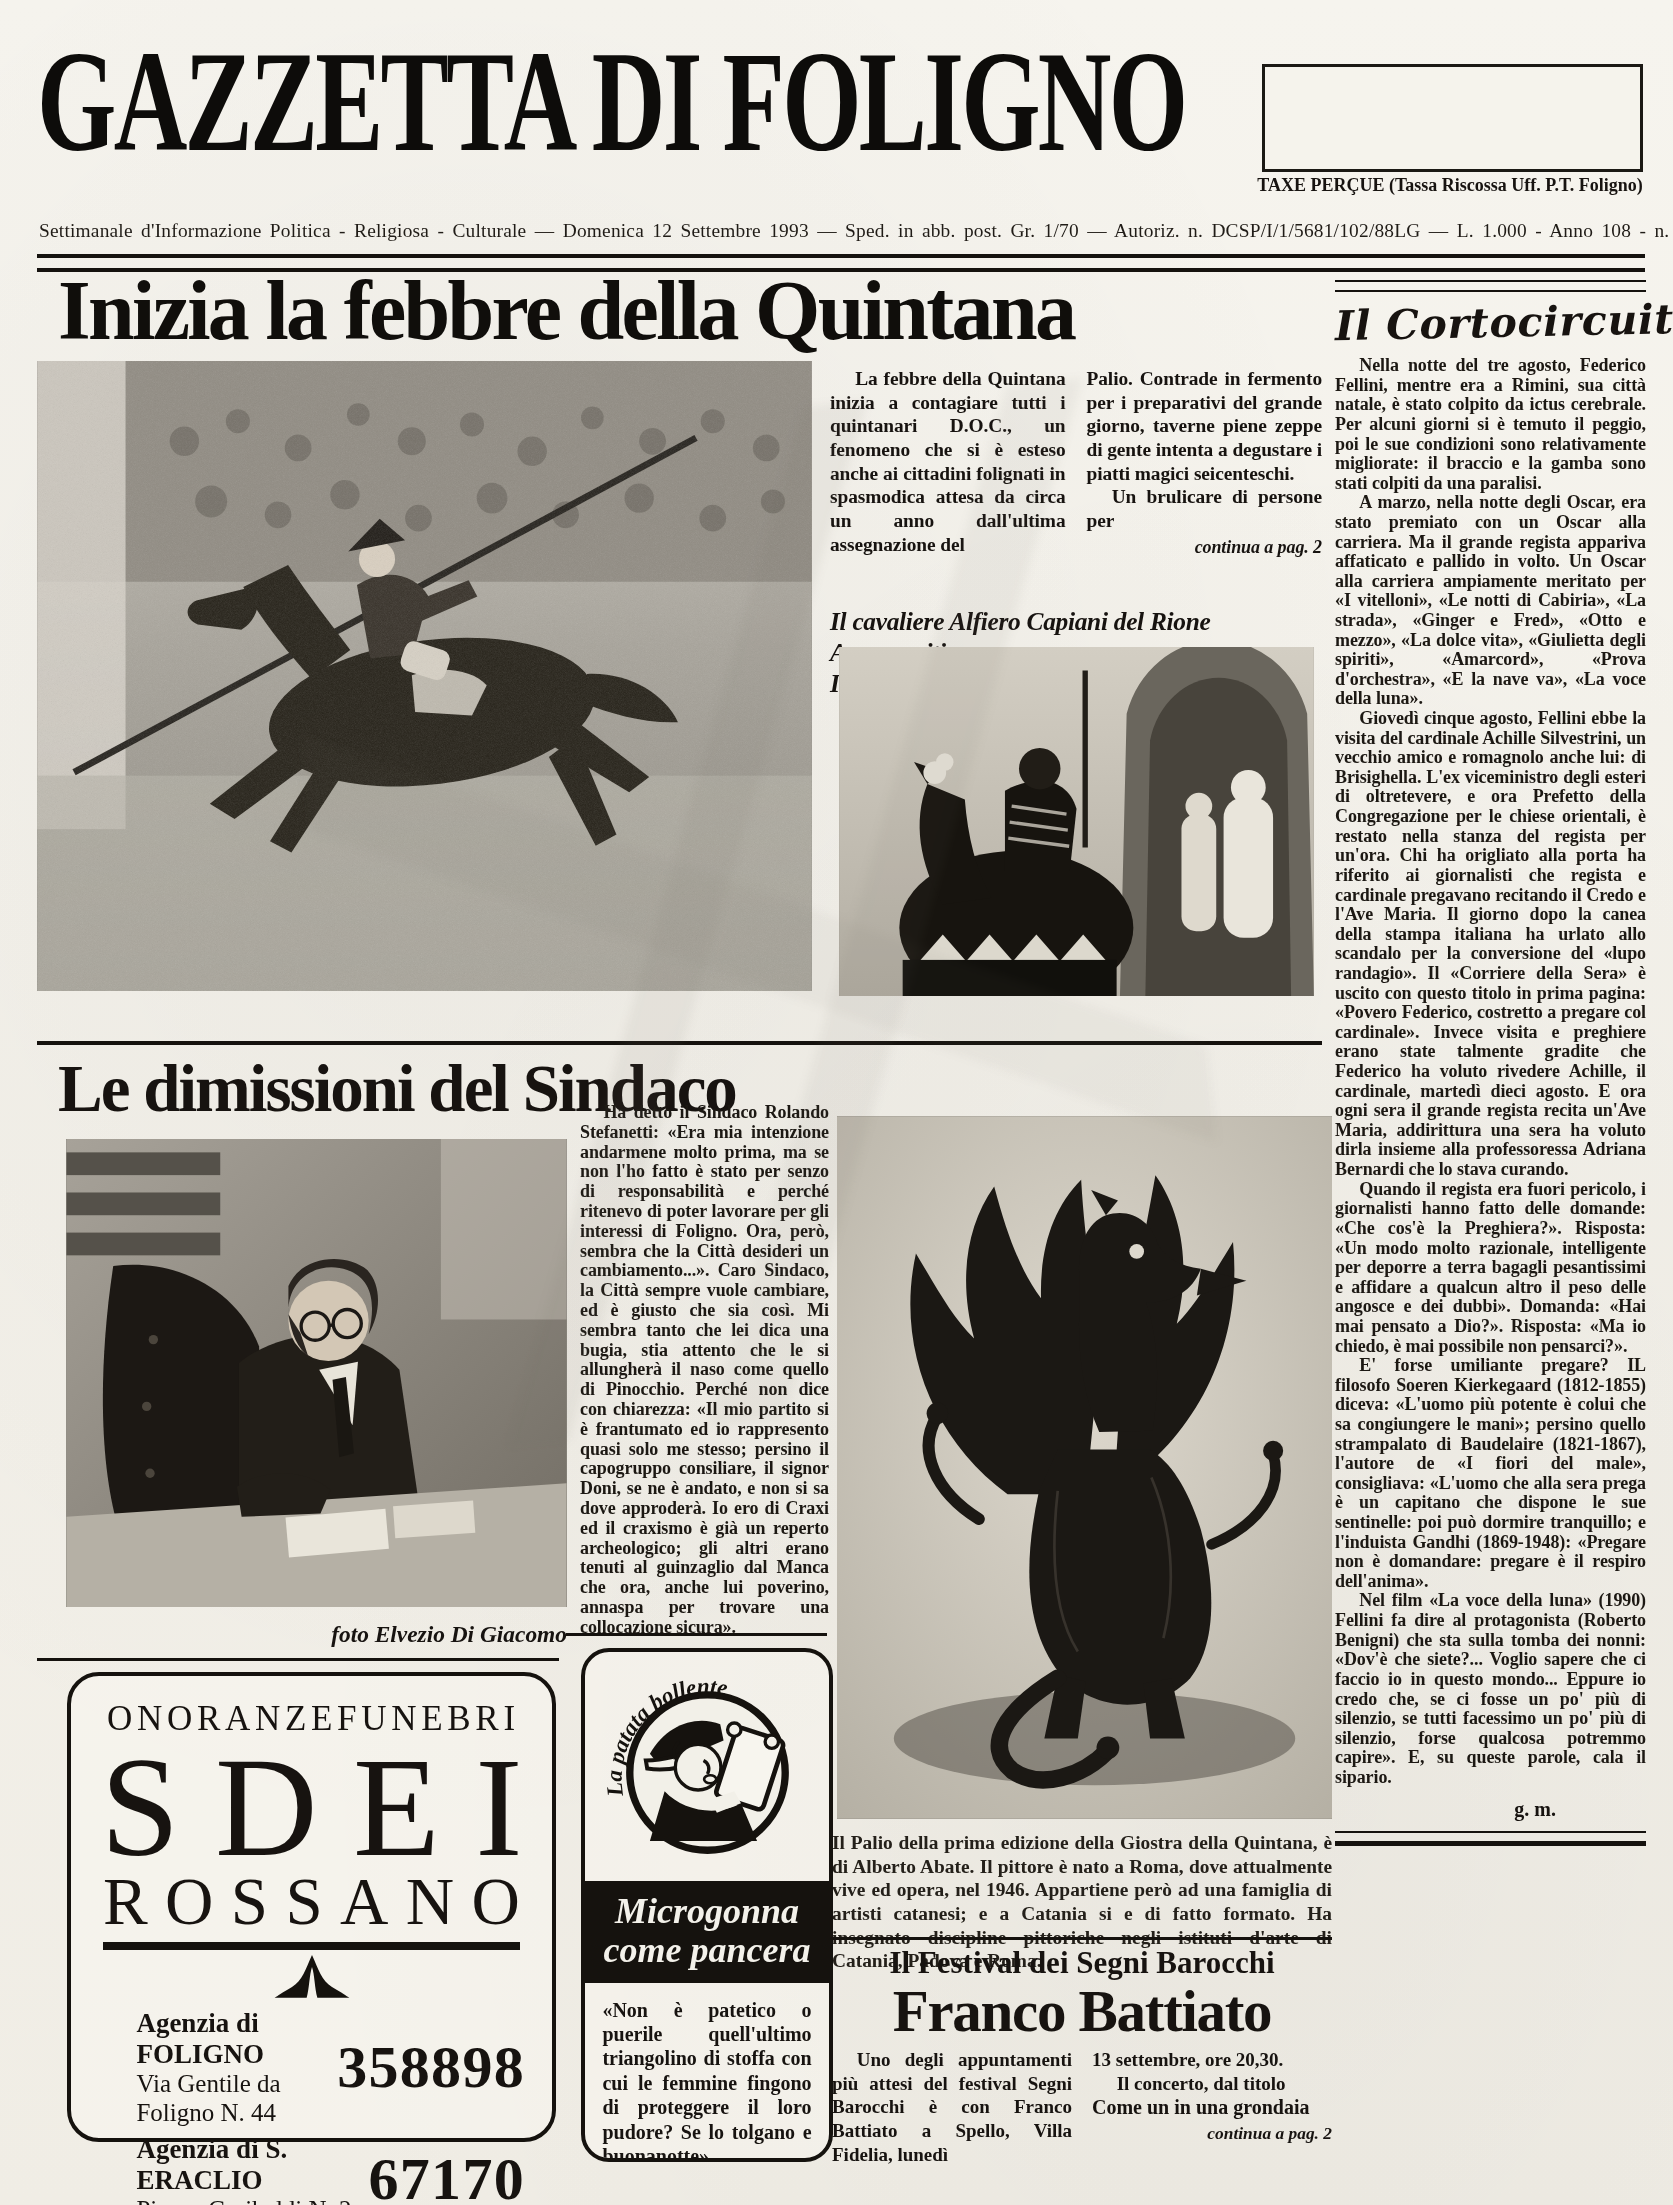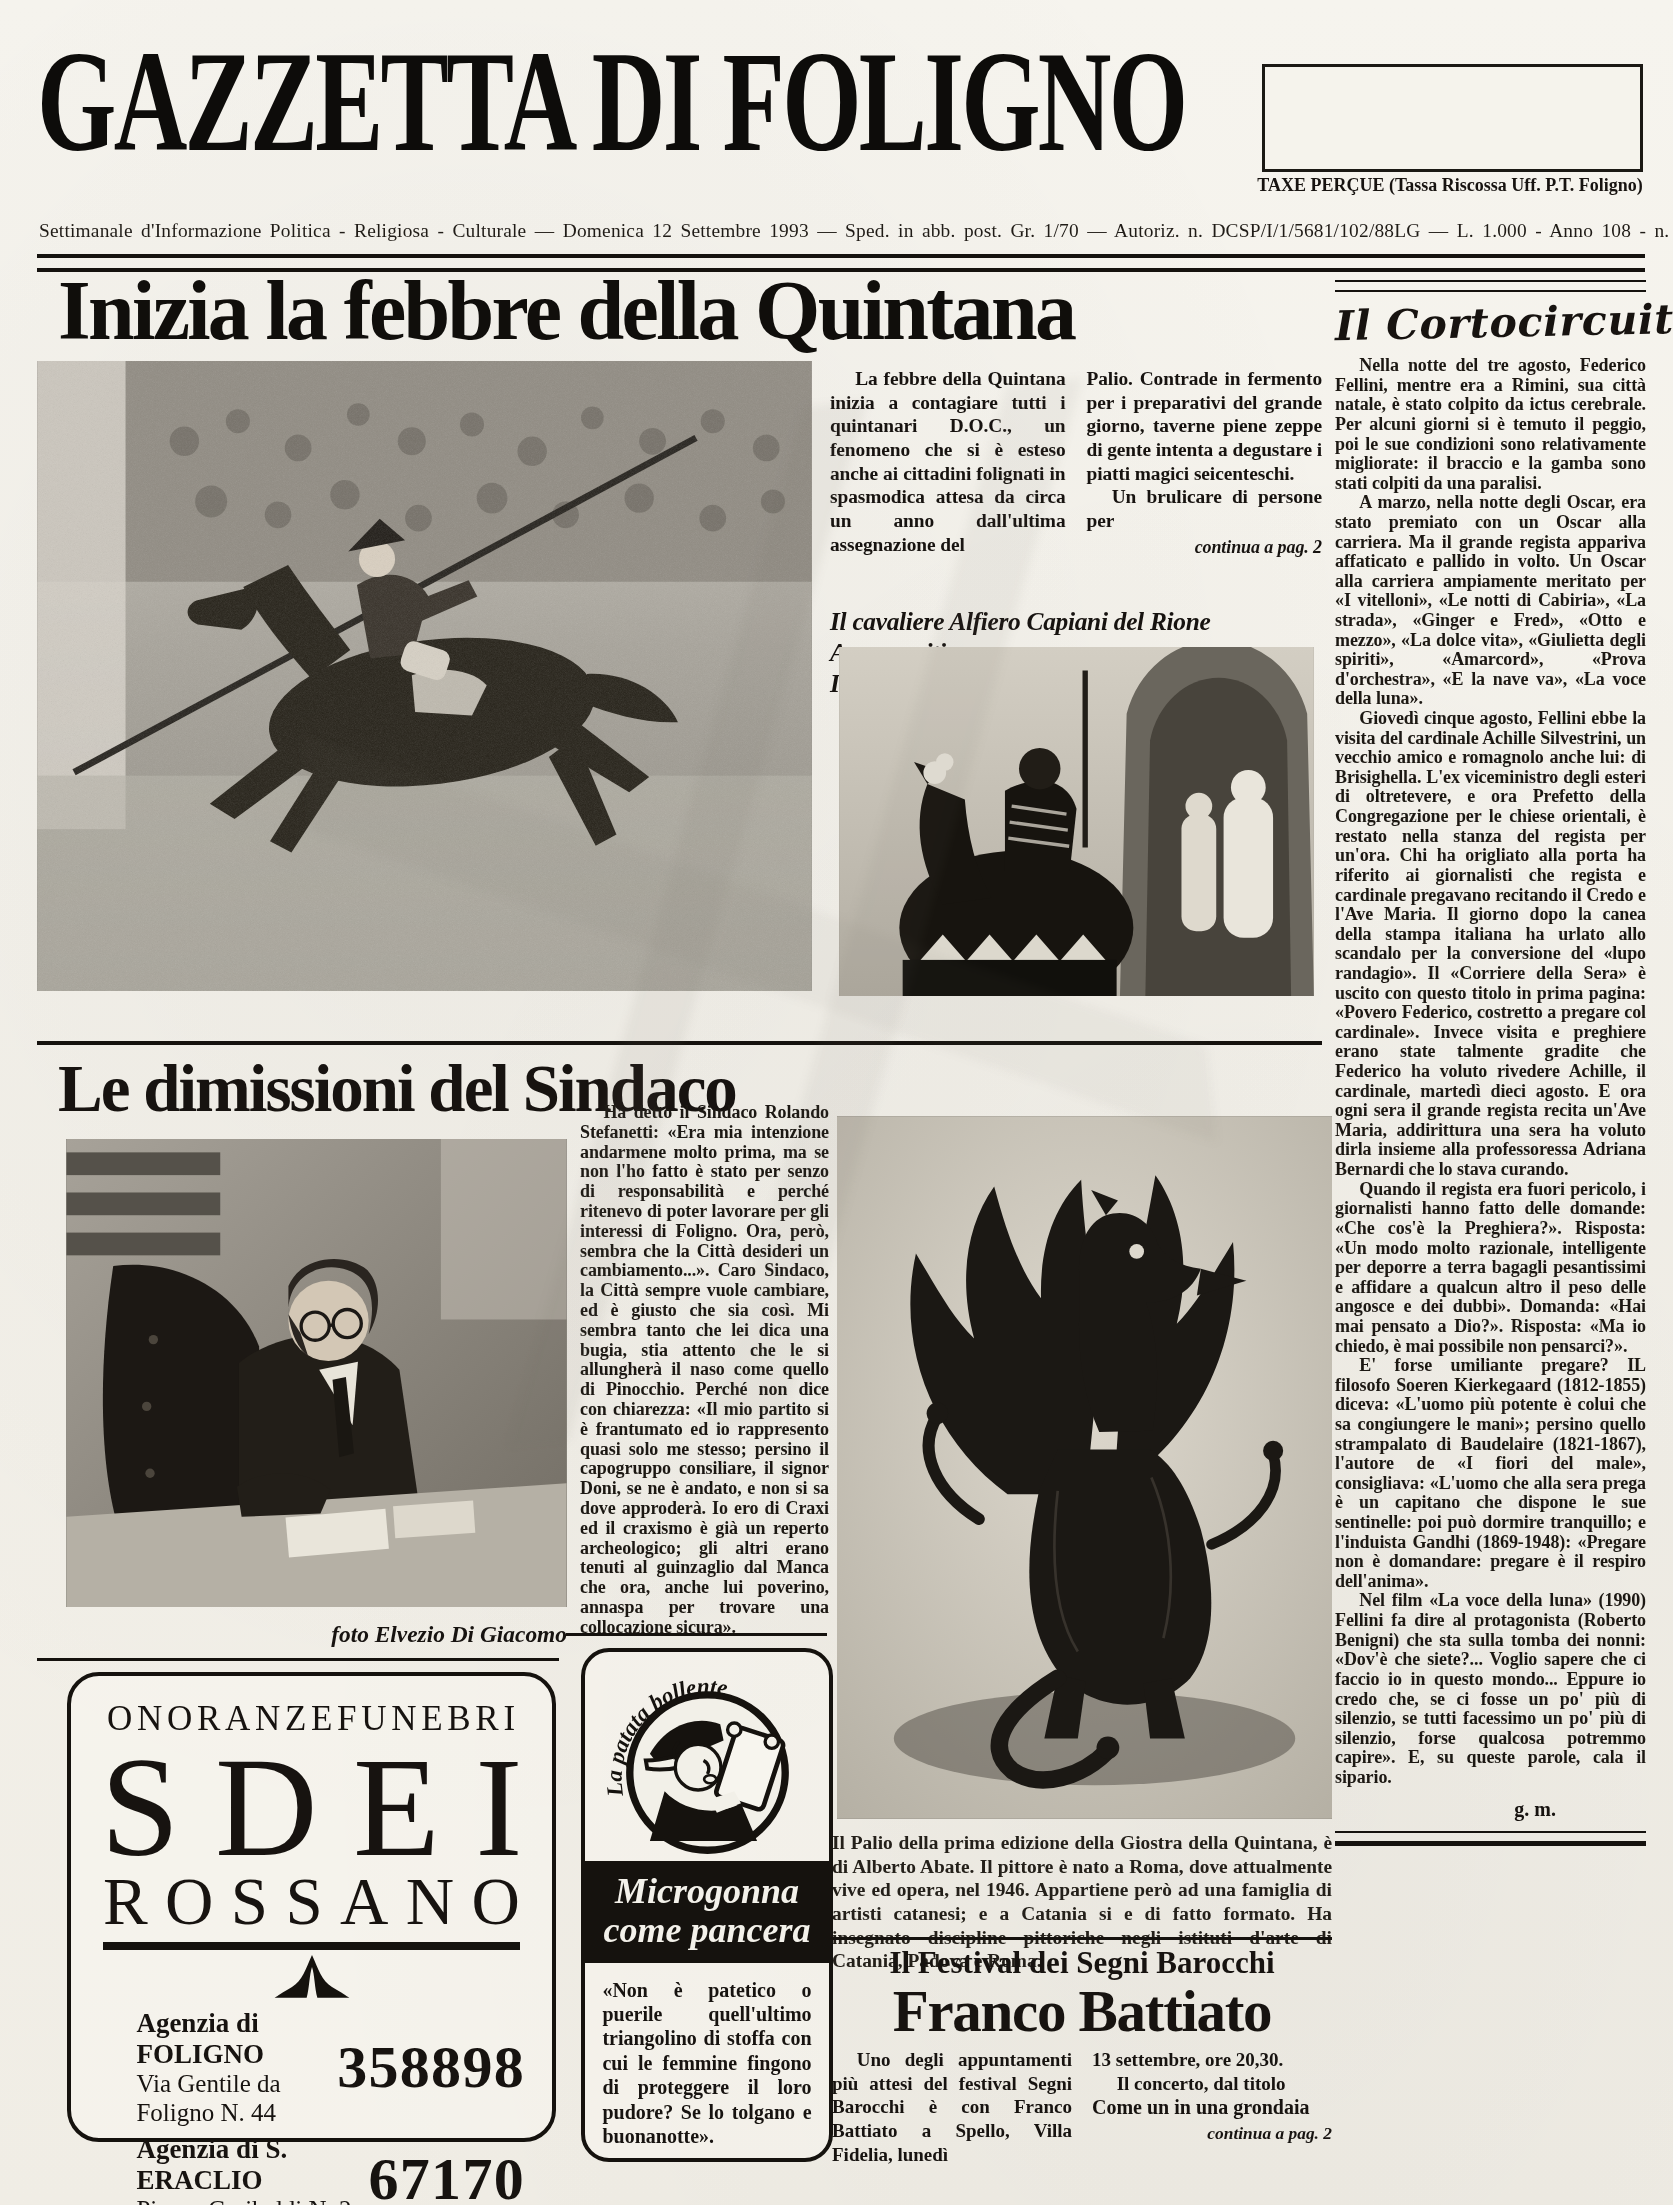--- a/index.html
+++ b/index.html
@@ -73,21 +73,21 @@
   .sdei-ornament{text-align:center;margin-top:1.3px;height:50px;}
   .agency-row{display:flex;justify-content:space-between;align-items:center;padding:0 27px 0 17.4px;margin-top:6.7px;margin-left:48px;}
   .agency-label{font-size:27px;font-weight:bold;line-height:1.15;}
   .agency-addr{font-size:25px;line-height:1.15;}
   .agency-phone{font-size:60px;font-weight:bold;letter-spacing:1.3px;}
 
   
   .rule-above-patata{left:566px;top:1633px;width:261px;height:3.3px;background:#15120e;}
   .patata-box{left:581px;top:1648px;width:244px;height:506px;border:4px solid #15120e;border-radius:28px;overflow:hidden;background:rgba(250,248,242,.45);}
   .patata-cartoon{height:209px;display:flex;justify-content:center;align-items:flex-end;}
-  .patata-banner{background:#15120e;color:#f3f1ea;text-align:center;font-style:italic;font-weight:bold;font-size:36px;line-height:1.1;padding:10.7px 0 12px 0;}
+  .patata-banner{background:#15120e;color:#f3f1ea;text-align:center;font-style:italic;font-weight:bold;font-size:36px;line-height:1.1;padding:10.7px 0 12px 0;margin-top:20px;}
   .patata-quote{padding:14.7px 17.4px 0 17.4px;font-weight:bold;font-size:20px;line-height:1.22;text-align:justify;}
 
   
   .battiato{left:832px;top:1945px;width:500px;}
   .battiato-kicker{text-align:center;font-size:31px;font-weight:bold;margin:0;}
   .battiato-headline{text-align:center;font-size:59px;font-weight:bold;letter-spacing:-1.3px;margin:1.3px 0 6.7px 0;line-height:1;}
   .battiato-cols{display:flex;gap:20px;}
   .battiato-col{width:240px;font-size:19px;font-weight:700;line-height:1.25;text-align:justify;}
   .battiato-col .b{font-weight:700;font-size:20px;}
   .battiato-col .it{display:block;text-align:right;font-style:italic;font-size:17.4px;margin-top:2.7px;}

